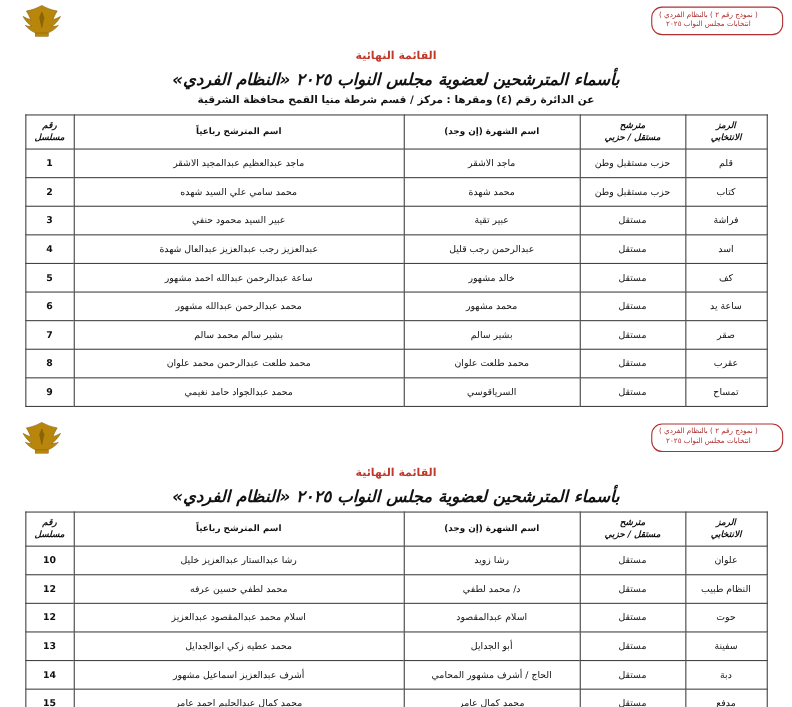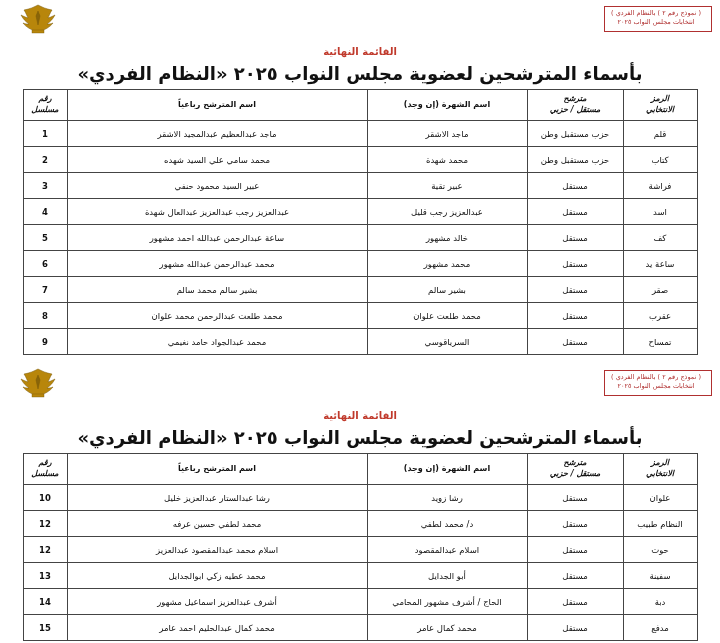--- a/index.html
+++ b/index.html
@@ -29,22 +29,22 @@
   }
   .form-stamp {
     position: absolute;
     right: 8px;
     top: 6px;
     border: 1px solid #b03030;
     color: #b03030;
     font-size: 6.5px;
     line-height: 1.45;
     text-align: center;
-    padding: 2px 10px 3px 6px;
-    border-radius: 0;
+    padding: 2px 22px 3px 6px;
+    border-radius: 10px;
     background: #fff;
     letter-spacing: 0;
   }
   .form-stamp div { white-space: nowrap; }
   .emblem {
     position: absolute;
     left: 18px;
     top: 2px;
     width: 40px;
     height: 34px;
@@ -58,23 +58,24 @@
     text-align: center;
     color: #c0392b;
     font-weight: bold;
     font-size: 10px;
     margin-top: 6px;
     margin-bottom: 6px;
   }
   .title-sub {
     text-align: center;
     font-weight: bold;
-    font-size: 18px;
+    font-size: 15px;
     color: #111;
     margin-bottom: 5px;
+    font-style: italic;
   }
   .title-sub2 {
     text-align: center;
     font-weight: bold;
     font-size: 9.5px;
     color: #111;
     margin-bottom: 7px;
   }
 
   
@@ -128,20 +129,21 @@
             <path d="M19 2 C15 4 11 6 5 7 C7 10 8 13 9 15 C6 14 4 13 2 12 C4 16 7 19 10 21 C8 21 6 21 4 20 C7 24 12 27 19 29 C26 27 31 24 34 20 C32 21 30 21 28 21 C31 19 34 16 36 12 C34 13 32 14 29 15 C30 13 31 10 33 7 C27 6 23 4 19 2 Z"></path>
             <path d="M19 8 L21 13 L19 22 L17 13 Z" fill="#8a6508"></path>
           </g>
           <rect x="13" y="27" width="12" height="3" fill="#b8860b" stroke="#7a5a0a" stroke-width="0.4"></rect>
         </svg>
       </div>
     </div>
 
     <div class="title-main">القائمة النهائية</div>
     <div class="title-sub">بأسماء المترشحين لعضوية مجلس النواب ٢٠٢٥ «النظام الفردي»</div>
+    <div class="title-sub2">عن الدائرة رقم (٤)  ومقرها : مركز / قسم شرطة منيا القمح   محافظة الشرقية</div>
 
     <table class="cands">
       <colgroup>
         <col class="col-sym">
           <col class="col-party">
           <col class="col-fame">
           <col class="col-name">
           <col class="col-num">
       </colgroup>
       <thead>
@@ -180,21 +182,21 @@
         <tr>
           <td>فراشة</td>
           <td>مستقل</td>
           <td>عبير تقية</td>
           <td class="name-cell">عبير السيد محمود حنفي</td>
           <td class="num-cell">3</td>
         </tr>
         <tr>
           <td>اسد</td>
           <td>مستقل</td>
-          <td>عبدالعزيز رجب قليل</td>
+          <td>عبدالرحمن رجب قليل</td>
           <td class="name-cell">عبدالعزيز رجب عبدالعزيز عبدالعال شهدة</td>
           <td class="num-cell">4</td>
         </tr>
         <tr>
           <td>كف</td>
           <td>مستقل</td>
           <td>خالد مشهور</td>
           <td class="name-cell">ساعة عبدالرحمن عبدالله احمد مشهور</td>
           <td class="num-cell">5</td>
         </tr>

